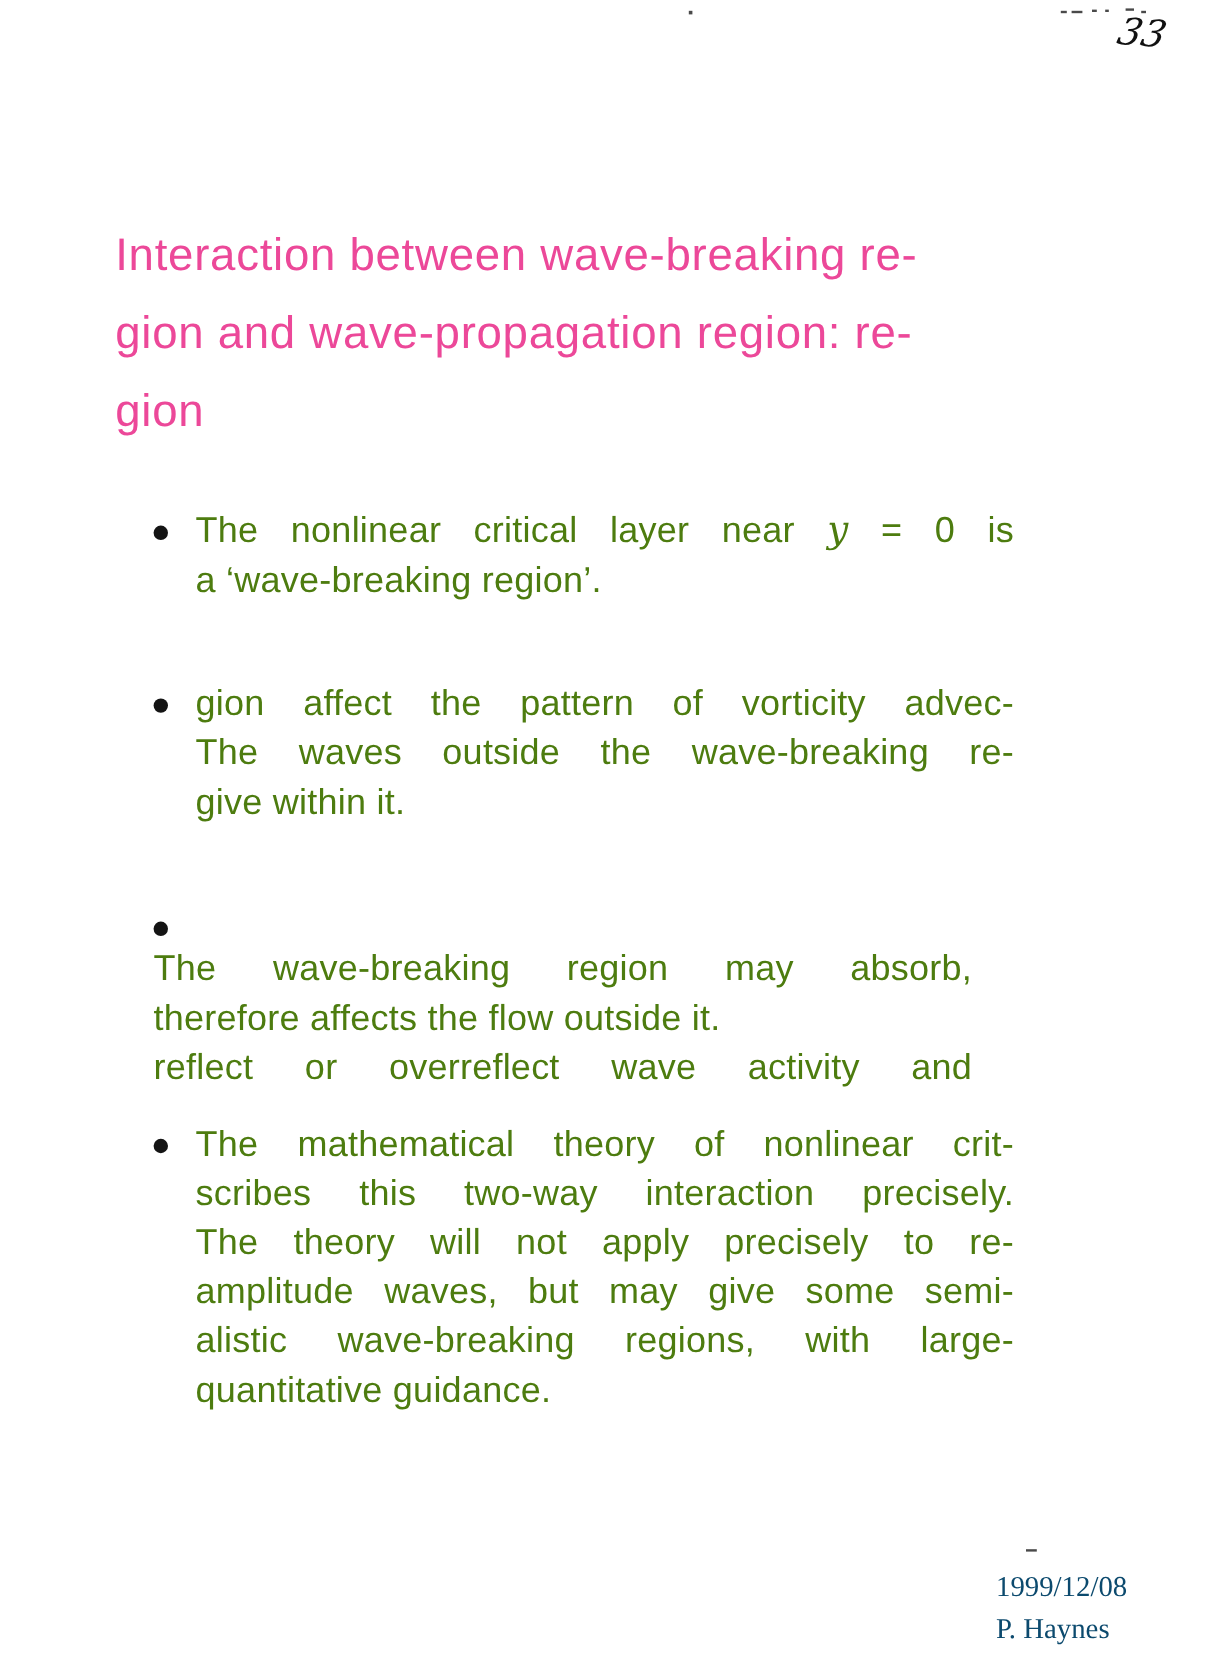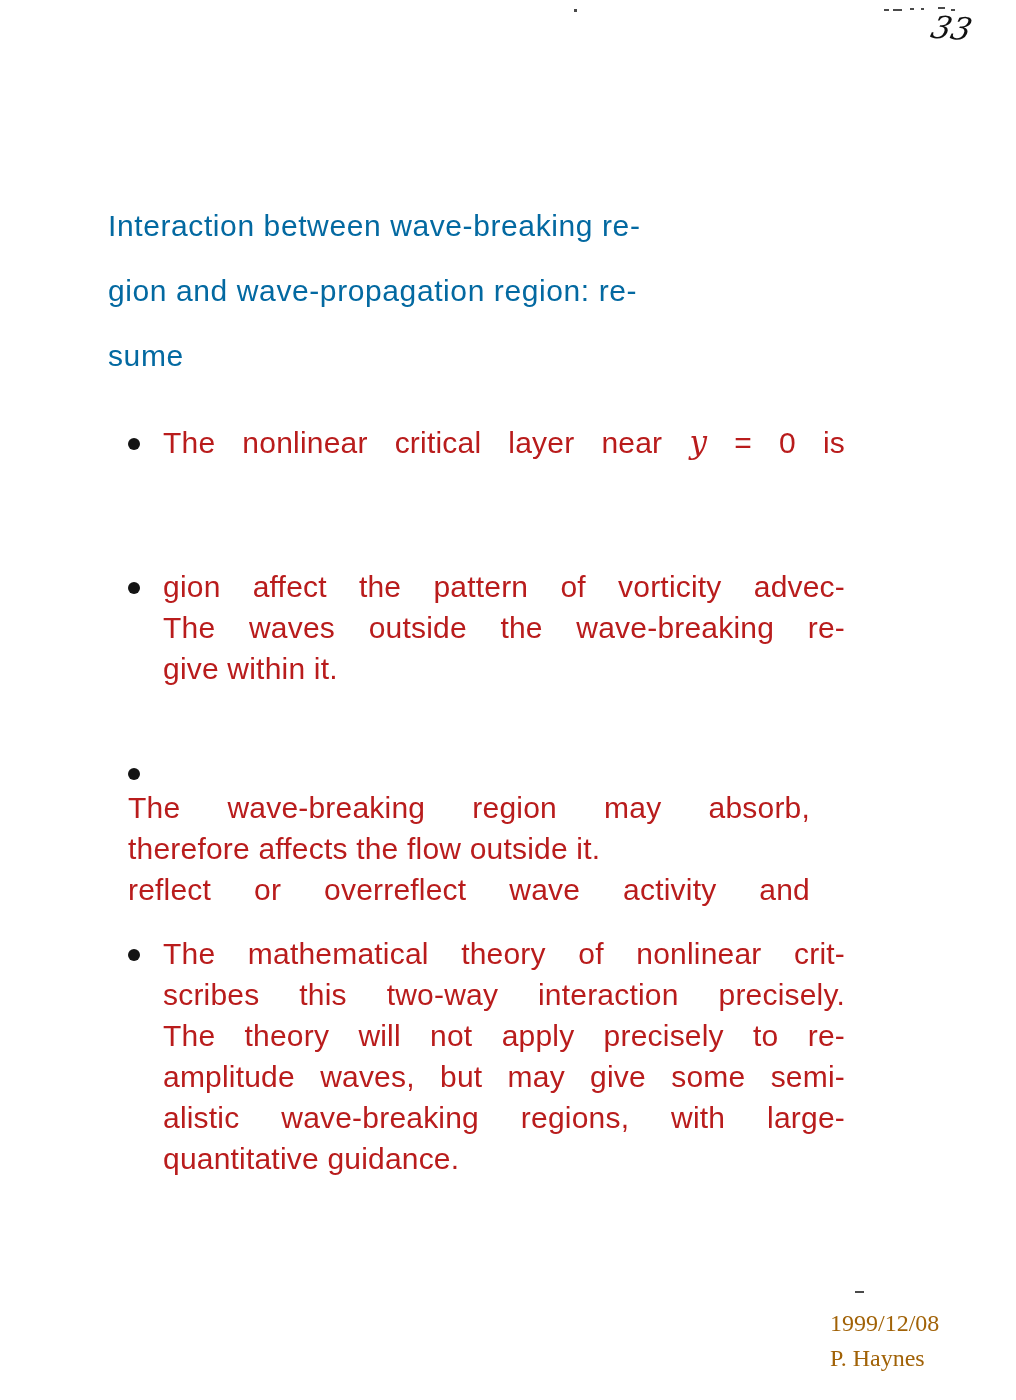--- a/index.html
+++ b/index.html
@@ -16,26 +16,26 @@
   .page {
     position: absolute; inset: 0;
     background: #ffffff;
   }
 
   
   .title {
     position: absolute;
     left: 92px; top: 177px;
     width: 800px;
-    margin: 16px;
-    font-size: 30px;
+    margin: 4px;
+    font-size: 38px;
     font-weight: 400;
     line-height: 65px;
     letter-spacing: 0.6px;
-    color: #0369a1;
+    color: #ec4899;
   }
 
   
   .bullet {
     position: absolute;
     left: 128px;
     width: 717px;
     display: flex;
     align-items: flex-start;
   }
@@ -49,41 +49,41 @@
     margin-top: 16px;
     border-radius: 50%;
     background: #141414;
   }
   .btext {
     flex: 0 0 682px;
     width: 682px;
     font-size: 30px;
     line-height: 41px;
     letter-spacing: 0.2px;
-    color: #b91c1c;
+    color: #4d7c0f;
   }
   .line { text-align: left; white-space: normal; }
   .line.just {
     text-align: justify;
     text-align-last: justify;
   }
   .math {
     font-family: "DejaVu Serif", serif;
     font-style: italic;
     font-size: 31px;
   }
 
   
   .footer {
     position: absolute;
     left: 830px; top: 1306px;
     font-family: "Liberation Serif", serif;
     font-size: 24px;
     line-height: 35px;
-    color: #a16207;
+    color: #0c4a6e;
   }
 
   
   .pagenum {
     position: absolute;
     left: 932px; top: 10px;
     font-family: "DejaVu Serif", serif;
     font-style: italic;
     font-size: 31px;
     color: #111;
@@ -107,29 +107,30 @@
   <div class="artifact" style="left:910px; top:8px; width:4px; height:2px;"></div>
   <div class="artifact" style="left:921px; top:8px; width:3px; height:2px;"></div>
   <div class="artifact" style="left:938px; top:7px; width:7px; height:2px;"></div>
   <div class="artifact" style="left:951px; top:9px; width:4px; height:2px;"></div>
 
   <div class="pagenum">33</div>
 
   <h1 class="title">
     <div>Interaction between wave-breaking re-</div>
     <div>gion and wave-propagation region: re-</div>
-    <div>sume</div>
+    <div>gion</div>
   </h1>
 
   <div class="bullet" style="top:422px;">
     <span class="marker">
         <span class="dot"></span>
       </span>
     <div class="btext">
       <div class="line just"><span>The nonlinear critical layer near </span><span class="math">y</span><span> = 0 is</span></div>
+      <div class="line">a ‘wave-breaking region’.</div>
     </div>
   </div>
 
   <div class="bullet" style="top:566px;">
     <span class="marker">
         <span class="dot"></span>
       </span>
     <div class="btext">
       <div class="line just">gion affect the pattern of vorticity advec-</div>
       <div class="line just">The waves outside the wave-breaking re-</div>

